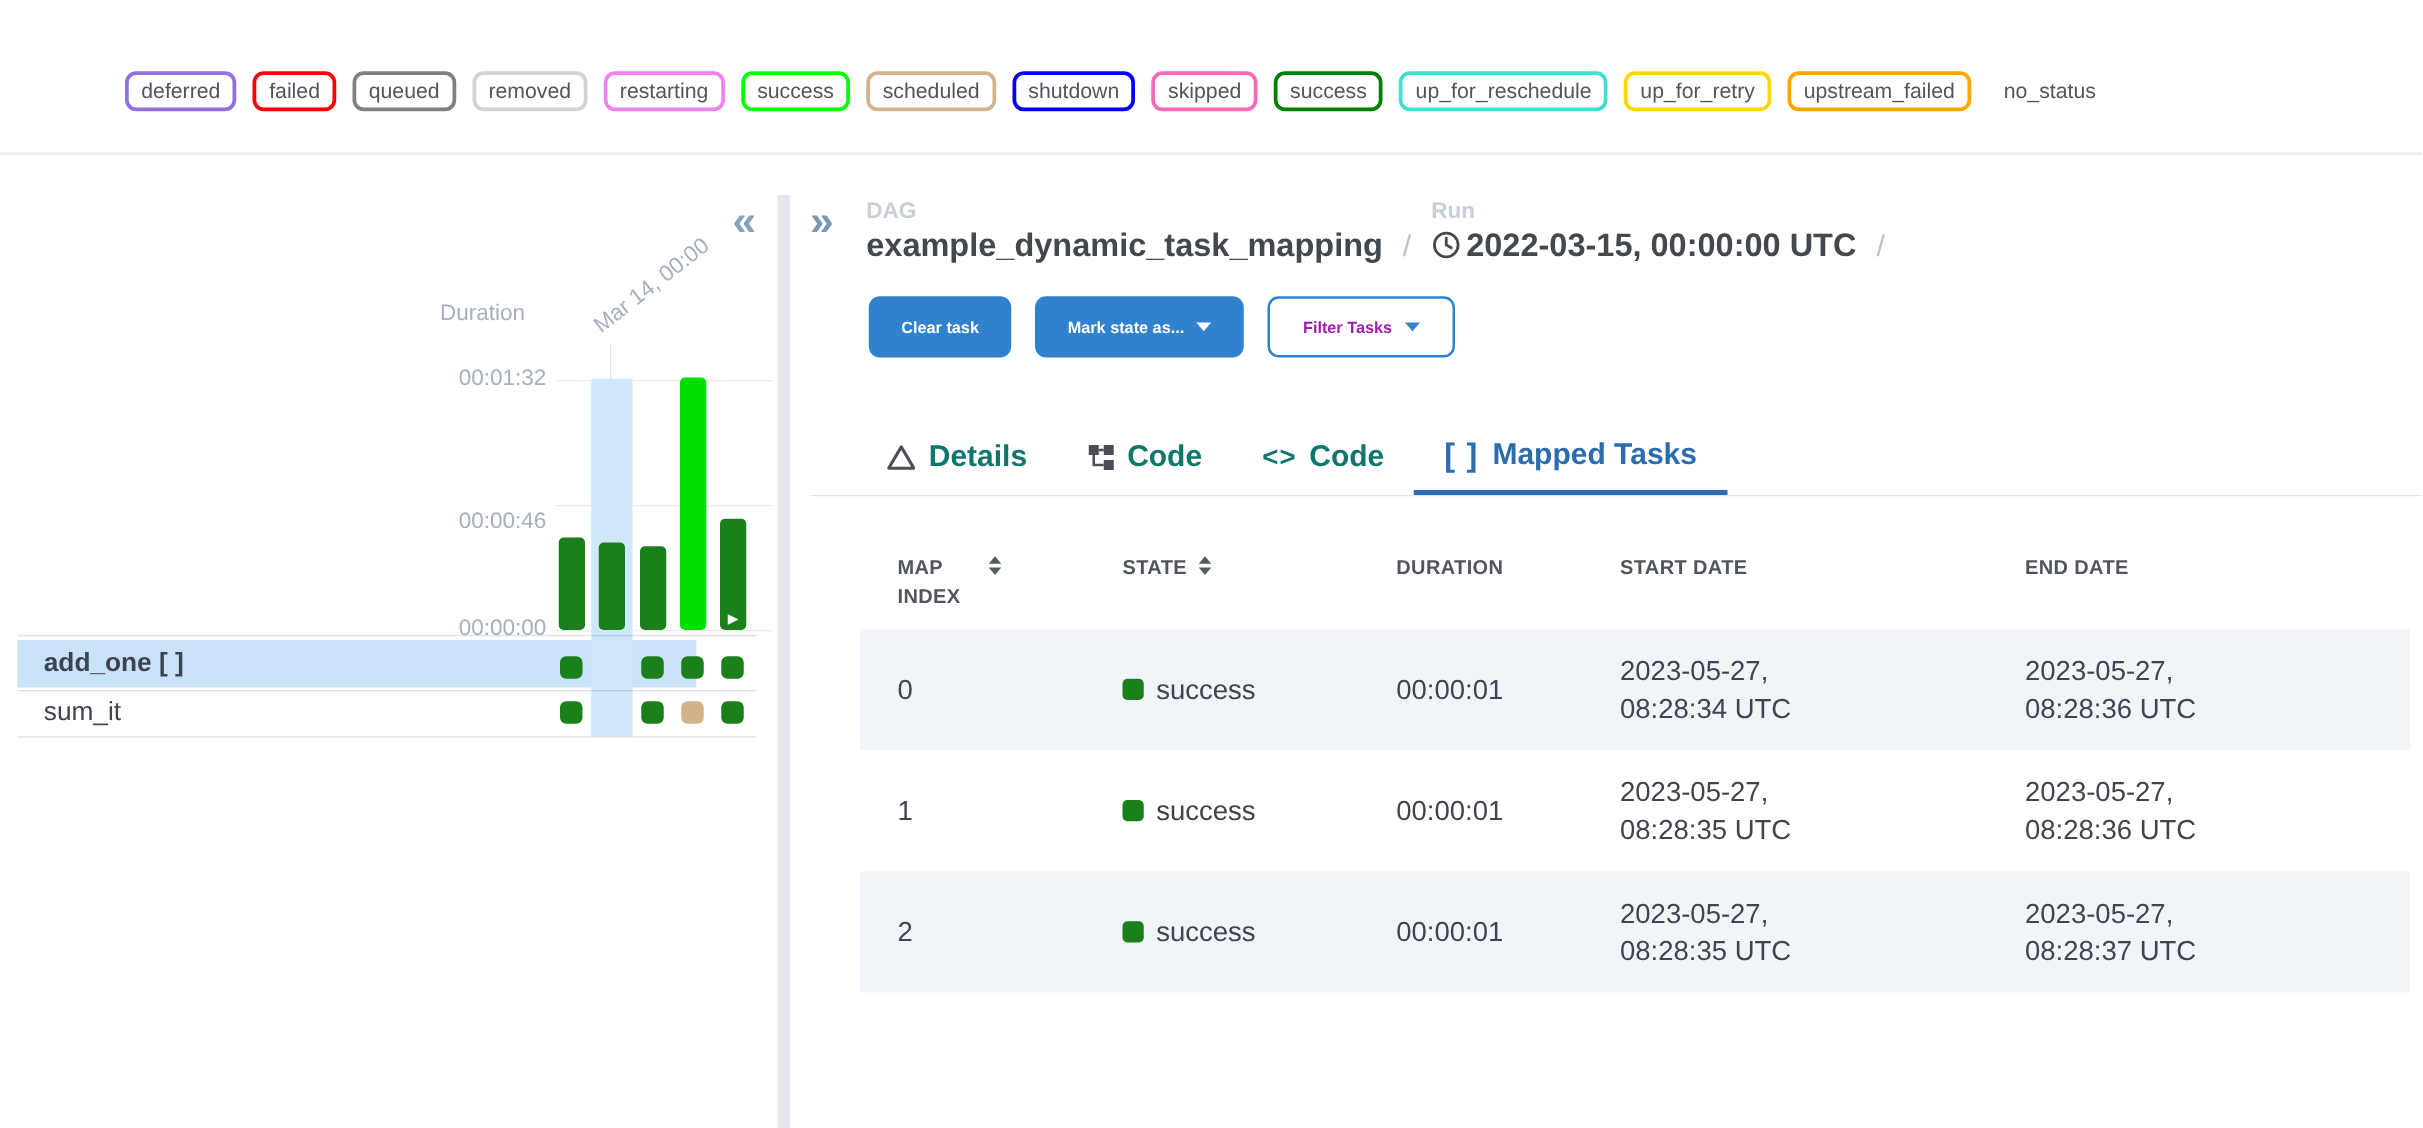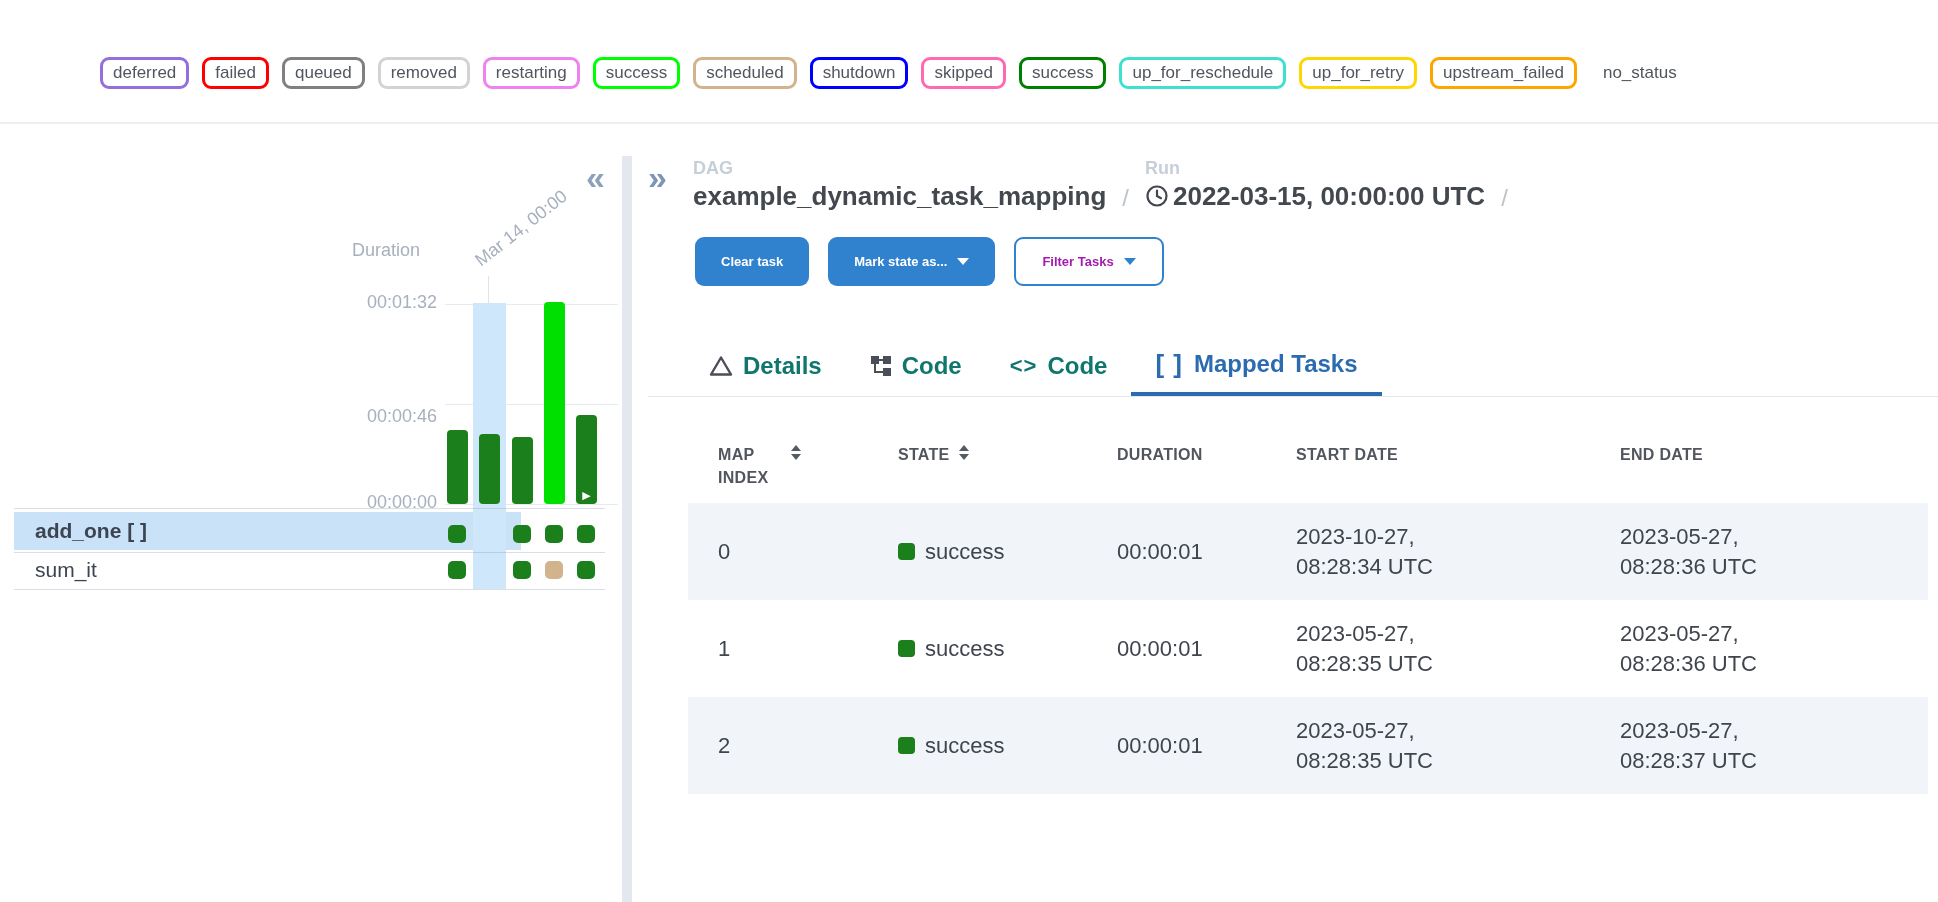--- a/index.html
+++ b/index.html
@@ -23,21 +23,21 @@
   .y-tick.t0{left:337px;top:254px;} .y-tick.t1{left:337px;top:368px;} .y-tick.t2{left:337px;top:454px;}
   .gridline{position:absolute;left:445px;width:173px;height:0;border-top:1px solid #e7ebf0;}
   .gl0{top:266px;} .gl1{top:366px;} .gl2{top:466px;}
   .sel-tick{position:absolute;left:488px;top:238px;width:1px;height:28px;background:#dde4ec;}
   .sel-column{position:absolute;left:473px;top:265px;width:33px;height:286px;background:#cfe7fb;z-index:2;}
   .bar{position:absolute;width:21px;border-radius:4px;z-index:3;cursor:pointer;}
   .play-icon{position:absolute;bottom:3px;left:0;width:100%;text-align:center;
              color:#fff;font-size:11px;line-height:11px;}
   .hline{position:absolute;left:14px;width:591px;height:0;border-top:1px solid rgba(130,150,170,.30);z-index:4;}
   .hl0{top:470px;} .hl1{top:514px;} .hl2{top:551px;}
-  .task-row{position:absolute;left:14px;width:507px;z-index:1;}
+  .task-row{position:absolute;left:14px;width:507px;z-index:1;padding-left:36px;}
   .task-row.selected{background:#c9e2f8;z-index:1;}
   .row-add-one{top:474px;height:38px;}
   .row-sum-it{top:515px;height:34px;}
   .task-label{position:absolute;left:21px;top:50%;transform:translateY(-50%);
               font-size:21px;color:#3d4451;cursor:pointer;white-space:nowrap;}
   .task-row.selected .task-label{font-weight:bold;}
   .sq{position:absolute;width:18px;height:18px;border-radius:5px;z-index:3;cursor:pointer;}
 
   
   .splitter{position:absolute;left:622px;top:118px;width:10px;height:784px;background:#e3e8ee;cursor:col-resize;}
@@ -240,21 +240,21 @@
       </div>
     </div>
 
     <div class="mt-row alt">
       <div>0</div>
       <div class="state-cell">
         <span class="state-dot" style="background: rgb(27, 127, 27);"></span>
         <span>success</span>
       </div>
       <div>00:00:01</div>
-      <div class="date-cell">2023-10-27, 08:28:34 UTC</div>
+      <div class="date-cell">2023-05-27, 08:28:34 UTC</div>
       <div class="date-cell">2023-05-27, 08:28:36 UTC</div>
     </div>
 
     <div class="mt-row">
       <div>1</div>
       <div class="state-cell">
         <span class="state-dot" style="background: rgb(27, 127, 27);"></span>
         <span>success</span>
       </div>
       <div>00:00:01</div>

